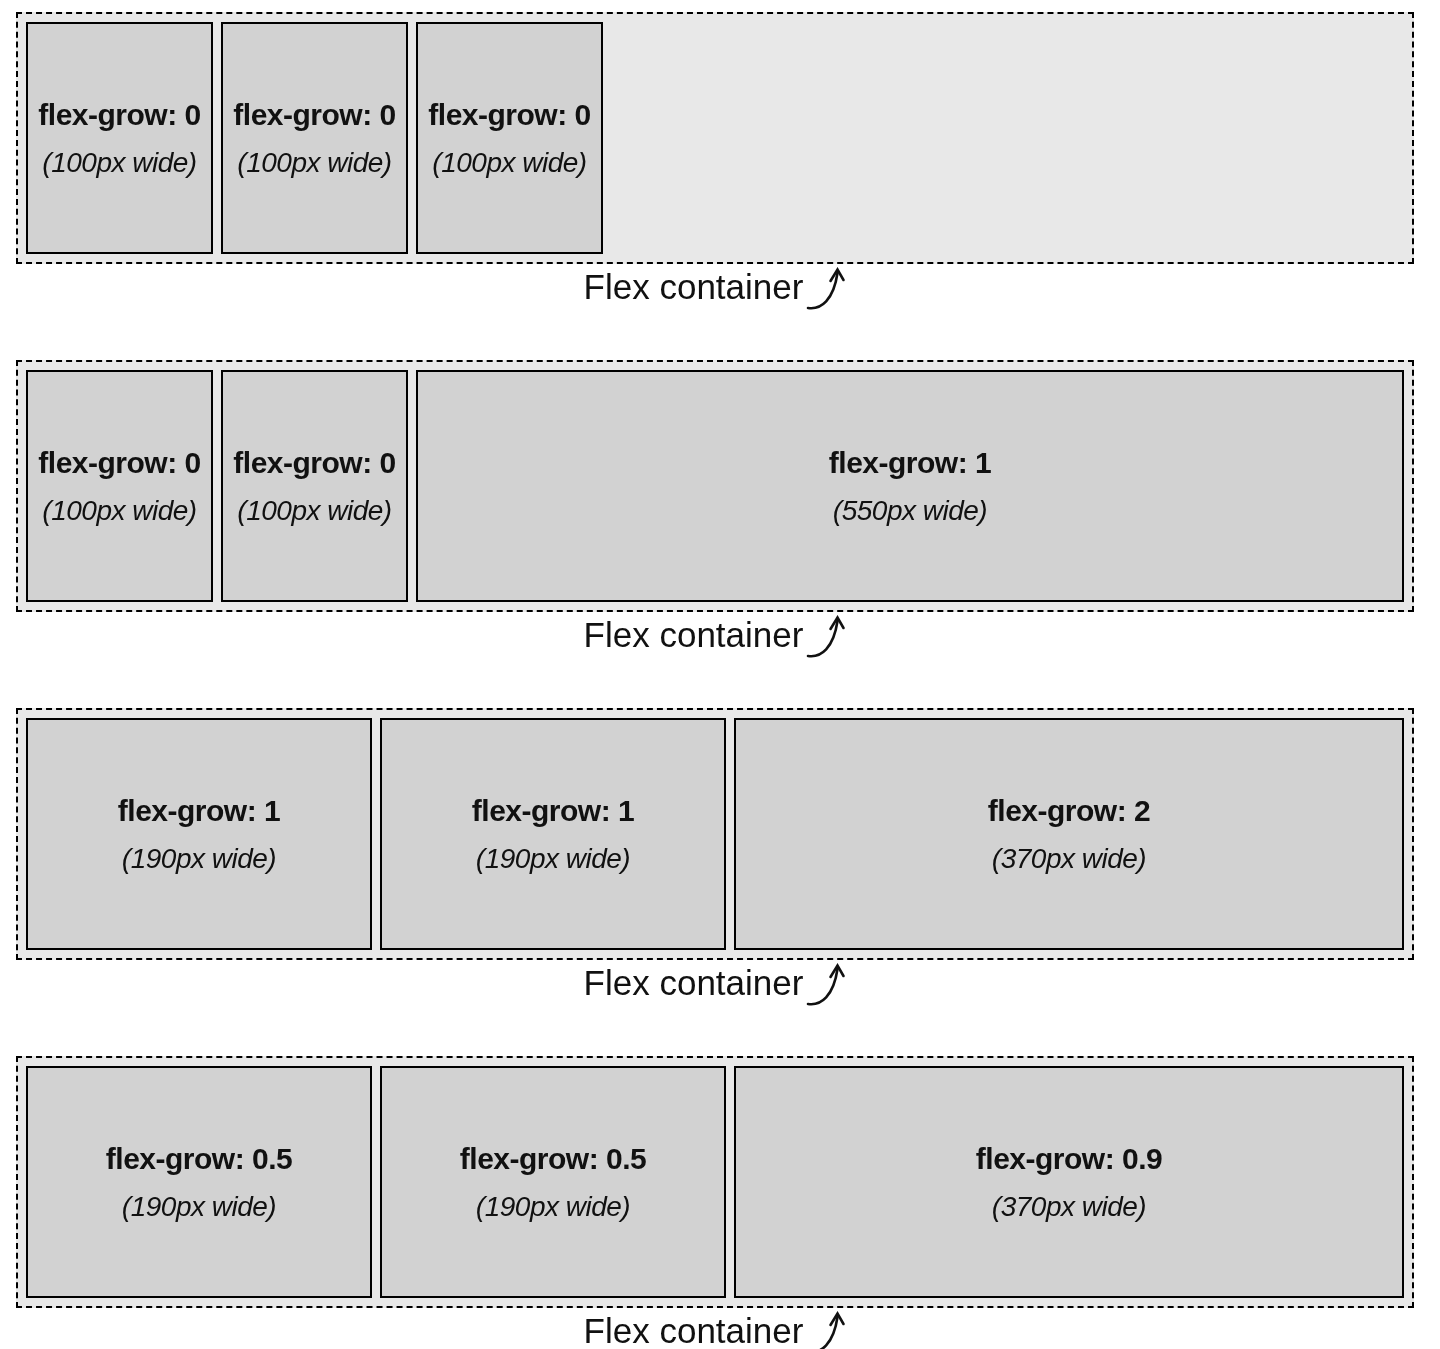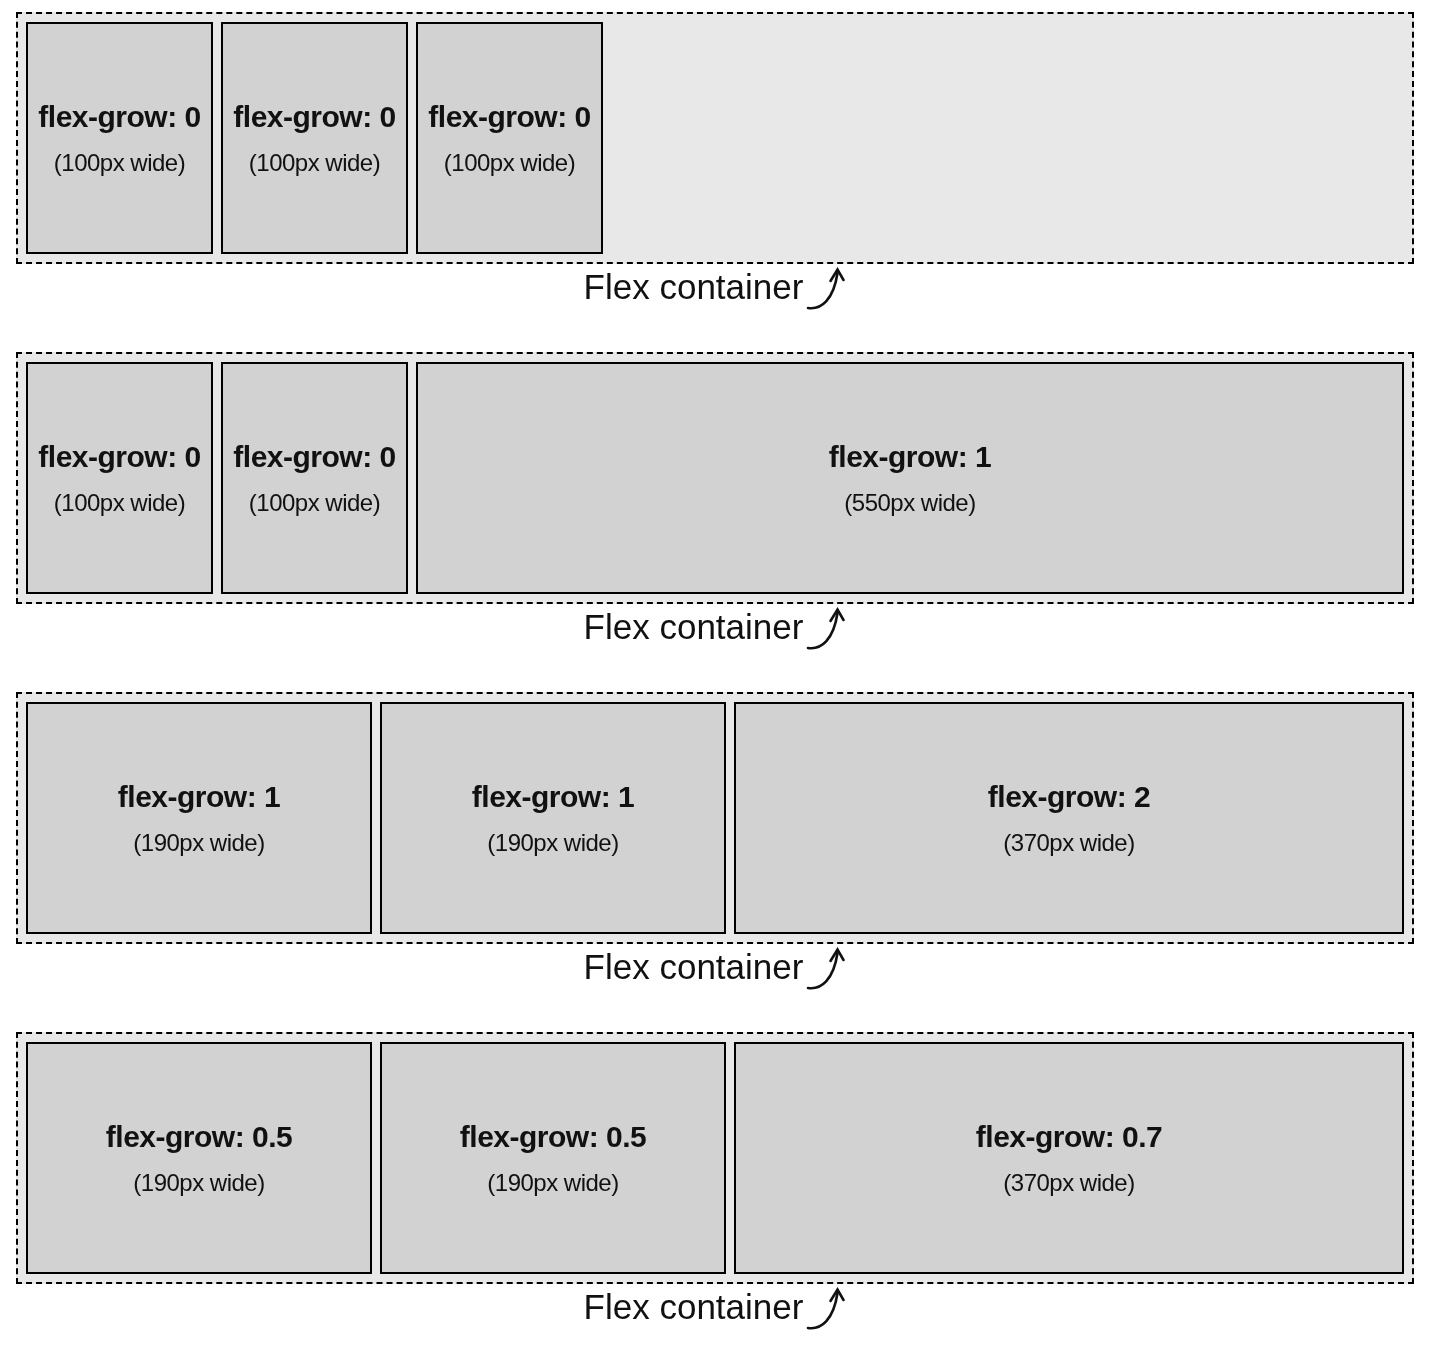--- a/index.html
+++ b/index.html
@@ -8,21 +8,21 @@
     height: 1349px;
     background: var(--page-bg, #ffffff);
     overflow: hidden;
     font-family: "Liberation Sans", "DejaVu Sans", sans-serif;
     color: var(--text-color, #111111);
   }
   .figure {
     padding: 12px 0 0 16px;
   }
   .figure-row {
-    margin: 0 0 4px 0;
+    margin: 0 0 12px 0;
   }
   .flex-container {
     width: 1398px;
     height: 252px;
     border: 2.5px dashed var(--border-color, #000000);
     background: var(--container-bg, #e8e8e8);
     padding: 8px;
     display: flex;
     align-items: stretch;
     gap: 8px;
@@ -39,21 +39,22 @@
     min-width: 0;
     overflow: hidden;
   }
   .grow-label {
     font-weight: 700;
     font-size: 30px;
     letter-spacing: -0.5px;
     white-space: nowrap;
   }
   .width-label {
-    font-size: 24px;
+    font-style: italic;
+    font-size: 28px;
     letter-spacing: -0.5px;
     white-space: nowrap;
   }
   .caption {
     width: 1398px;
     height: 84px;
     display: flex;
     justify-content: center;
     align-items: flex-start;
     padding-top: 4px;
@@ -165,21 +166,21 @@
     <span class="grow-label">flex-grow: 0.5</span>
     <span class="width-label">(190px wide)</span>
   </div>
 
   <div class="flex-item" style="flex: 190 1 0%;">
     <span class="grow-label">flex-grow: 0.5</span>
     <span class="width-label">(190px wide)</span>
   </div>
 
   <div class="flex-item" style="flex: 370 1 0%;">
-    <span class="grow-label">flex-grow: 0.7</span>
+    <span class="grow-label">flex-grow: 0.9</span>
     <span class="width-label">(370px wide)</span>
   </div>
 </div>
     <div class="caption">
       <span class="caption-text">Flex container</span>
       <svg class="arrow" viewBox="0 0 40 48" aria-hidden="true">
         <path d="M2 44 C 15 46, 27.5 36, 31.5 9"></path>
         <path d="M24.5 17 L31.5 5.5 L37.5 16"></path>
       </svg>
     </div>

